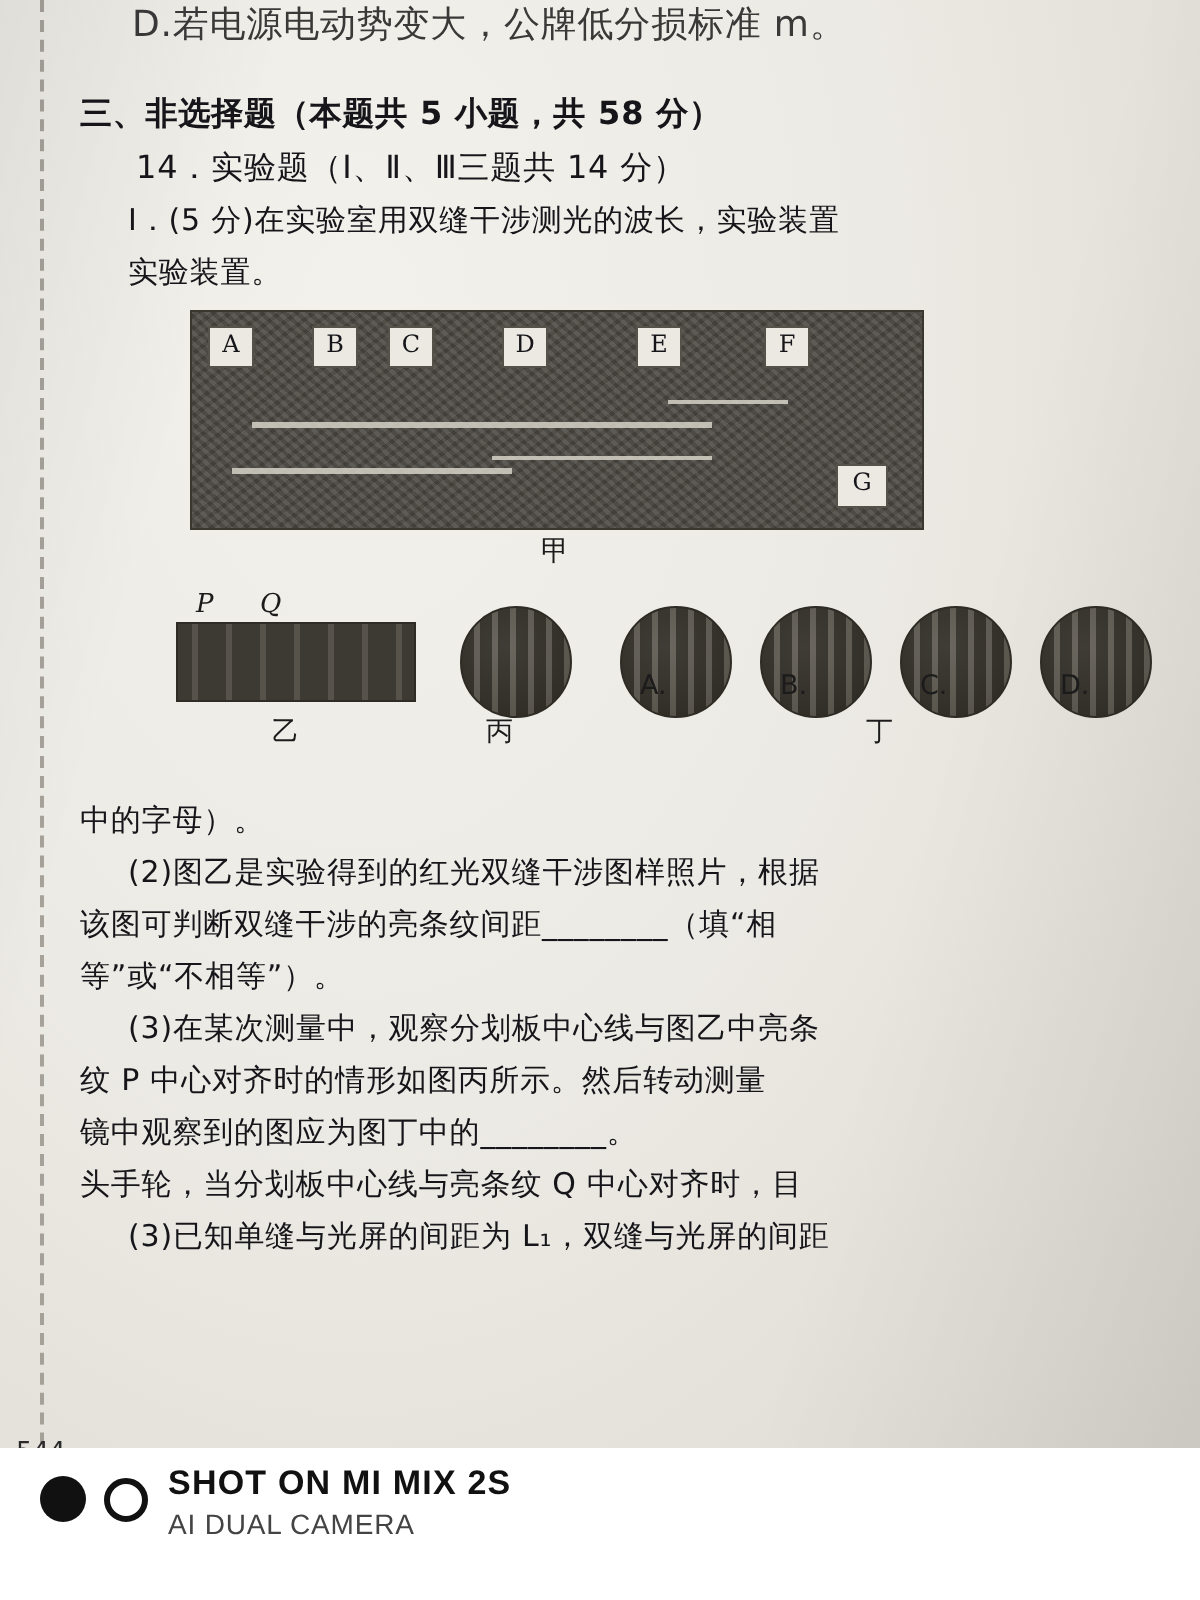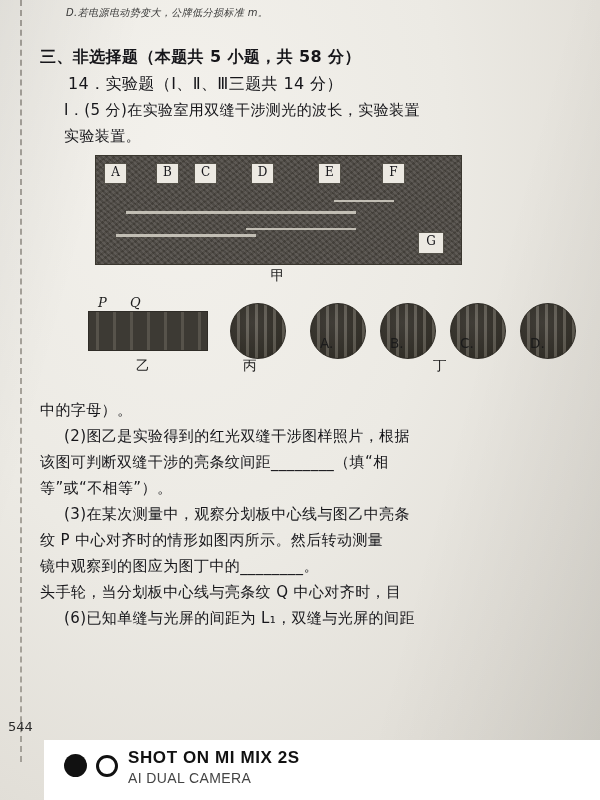--- a/index.html
+++ b/index.html
@@ -49,25 +49,24 @@
   }
   .line {
     font-family: "DejaVu Sans", sans-serif;
     font-size: 15px;
     line-height: 26px;
     letter-spacing: .4px;
     color: #16161a;
     white-space: pre-wrap;
   }
   .topline {
-    font-size: 10px;
+    font-size: 18px;
     color: #2a2a2a;
     opacity: .92;
     padding-left: 26px;
-    font-style: italic;
   }
   .sec-head {
     font-size: 16px;
     font-weight: bold;
     margin-top: 18px;
   }
   .q-head {
     font-size: 16px;
     margin-top: 1px;
     margin-left: 28px;
@@ -159,23 +158,22 @@
     margin-left: 48px;
     height: 22px;
   }
 
   
   .footer {
     position: absolute;
     left: 0;
     right: 0;
     bottom: 0;
-    height: 60px;
+    height: 76px;
     background: #ffffff;
-    margin-left: 44px;
   }
   .pagenum {
     position: absolute;
     left: 8px;
     bottom: 66px;
     font-family: "DejaVu Sans", sans-serif;
     font-size: 13px;
     color: #2a2a2a;
     text-align: right;
   }
@@ -275,21 +273,21 @@
 
     <div style="margin-top:18px;">
       <div class="line">中的字母）。</div>
       <div class="line indent1">(2)图乙是实验得到的红光双缝干涉图样照片，根据</div>
       <div class="line">该图可判断双缝干涉的亮条纹间距________（填“相</div>
       <div class="line">等”或“不相等”）。</div>
       <div class="line indent1">(3)在某次测量中，观察分划板中心线与图乙中亮条</div>
       <div class="line">纹 P 中心对齐时的情形如图丙所示。然后转动测量</div>
       <div class="line">镜中观察到的图应为图丁中的________。</div>
       <div class="line">头手轮，当分划板中心线与亮条纹 Q 中心对齐时，目</div>
-      <div class="line indent1">(6)已知单缝与光屏的间距为 L₁，双缝与光屏的间距</div>
+      <div class="line indent1">(3)已知单缝与光屏的间距为 L₁，双缝与光屏的间距</div>
     </div>
 
   </div>
 
   <div class="pagenum">544</div>
 
   <div class="footer">
     <div class="cam-dots">
       <div class="dot-big"></div>
       <div class="dot-ring"></div>

